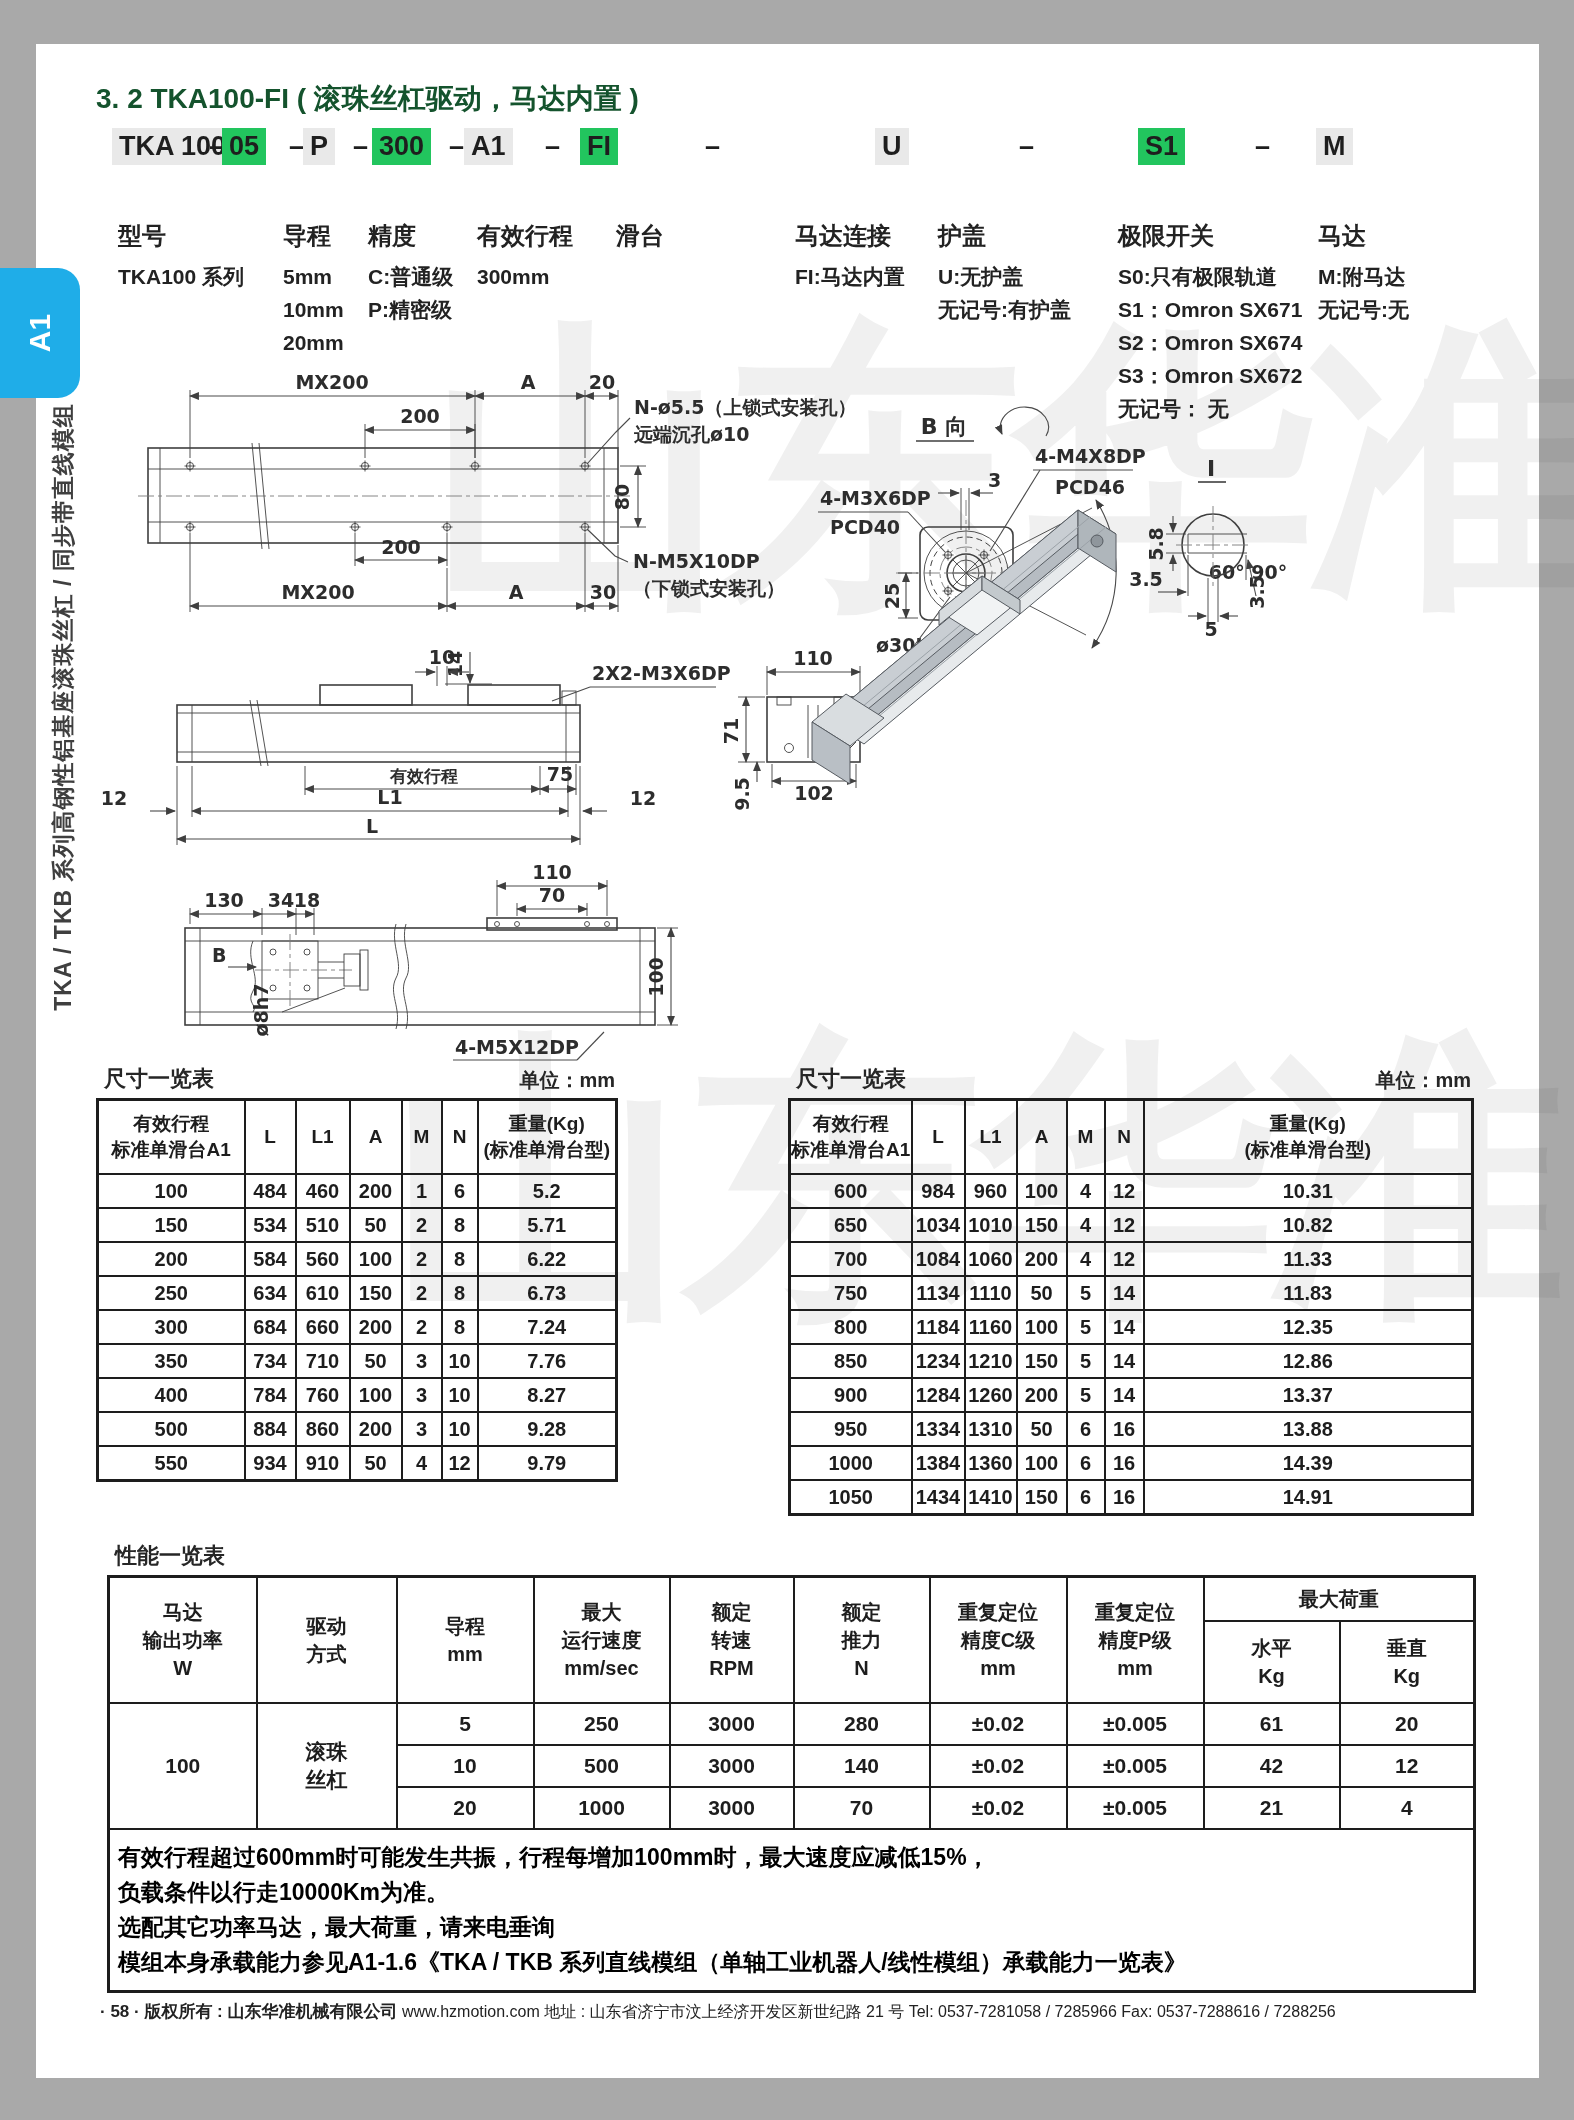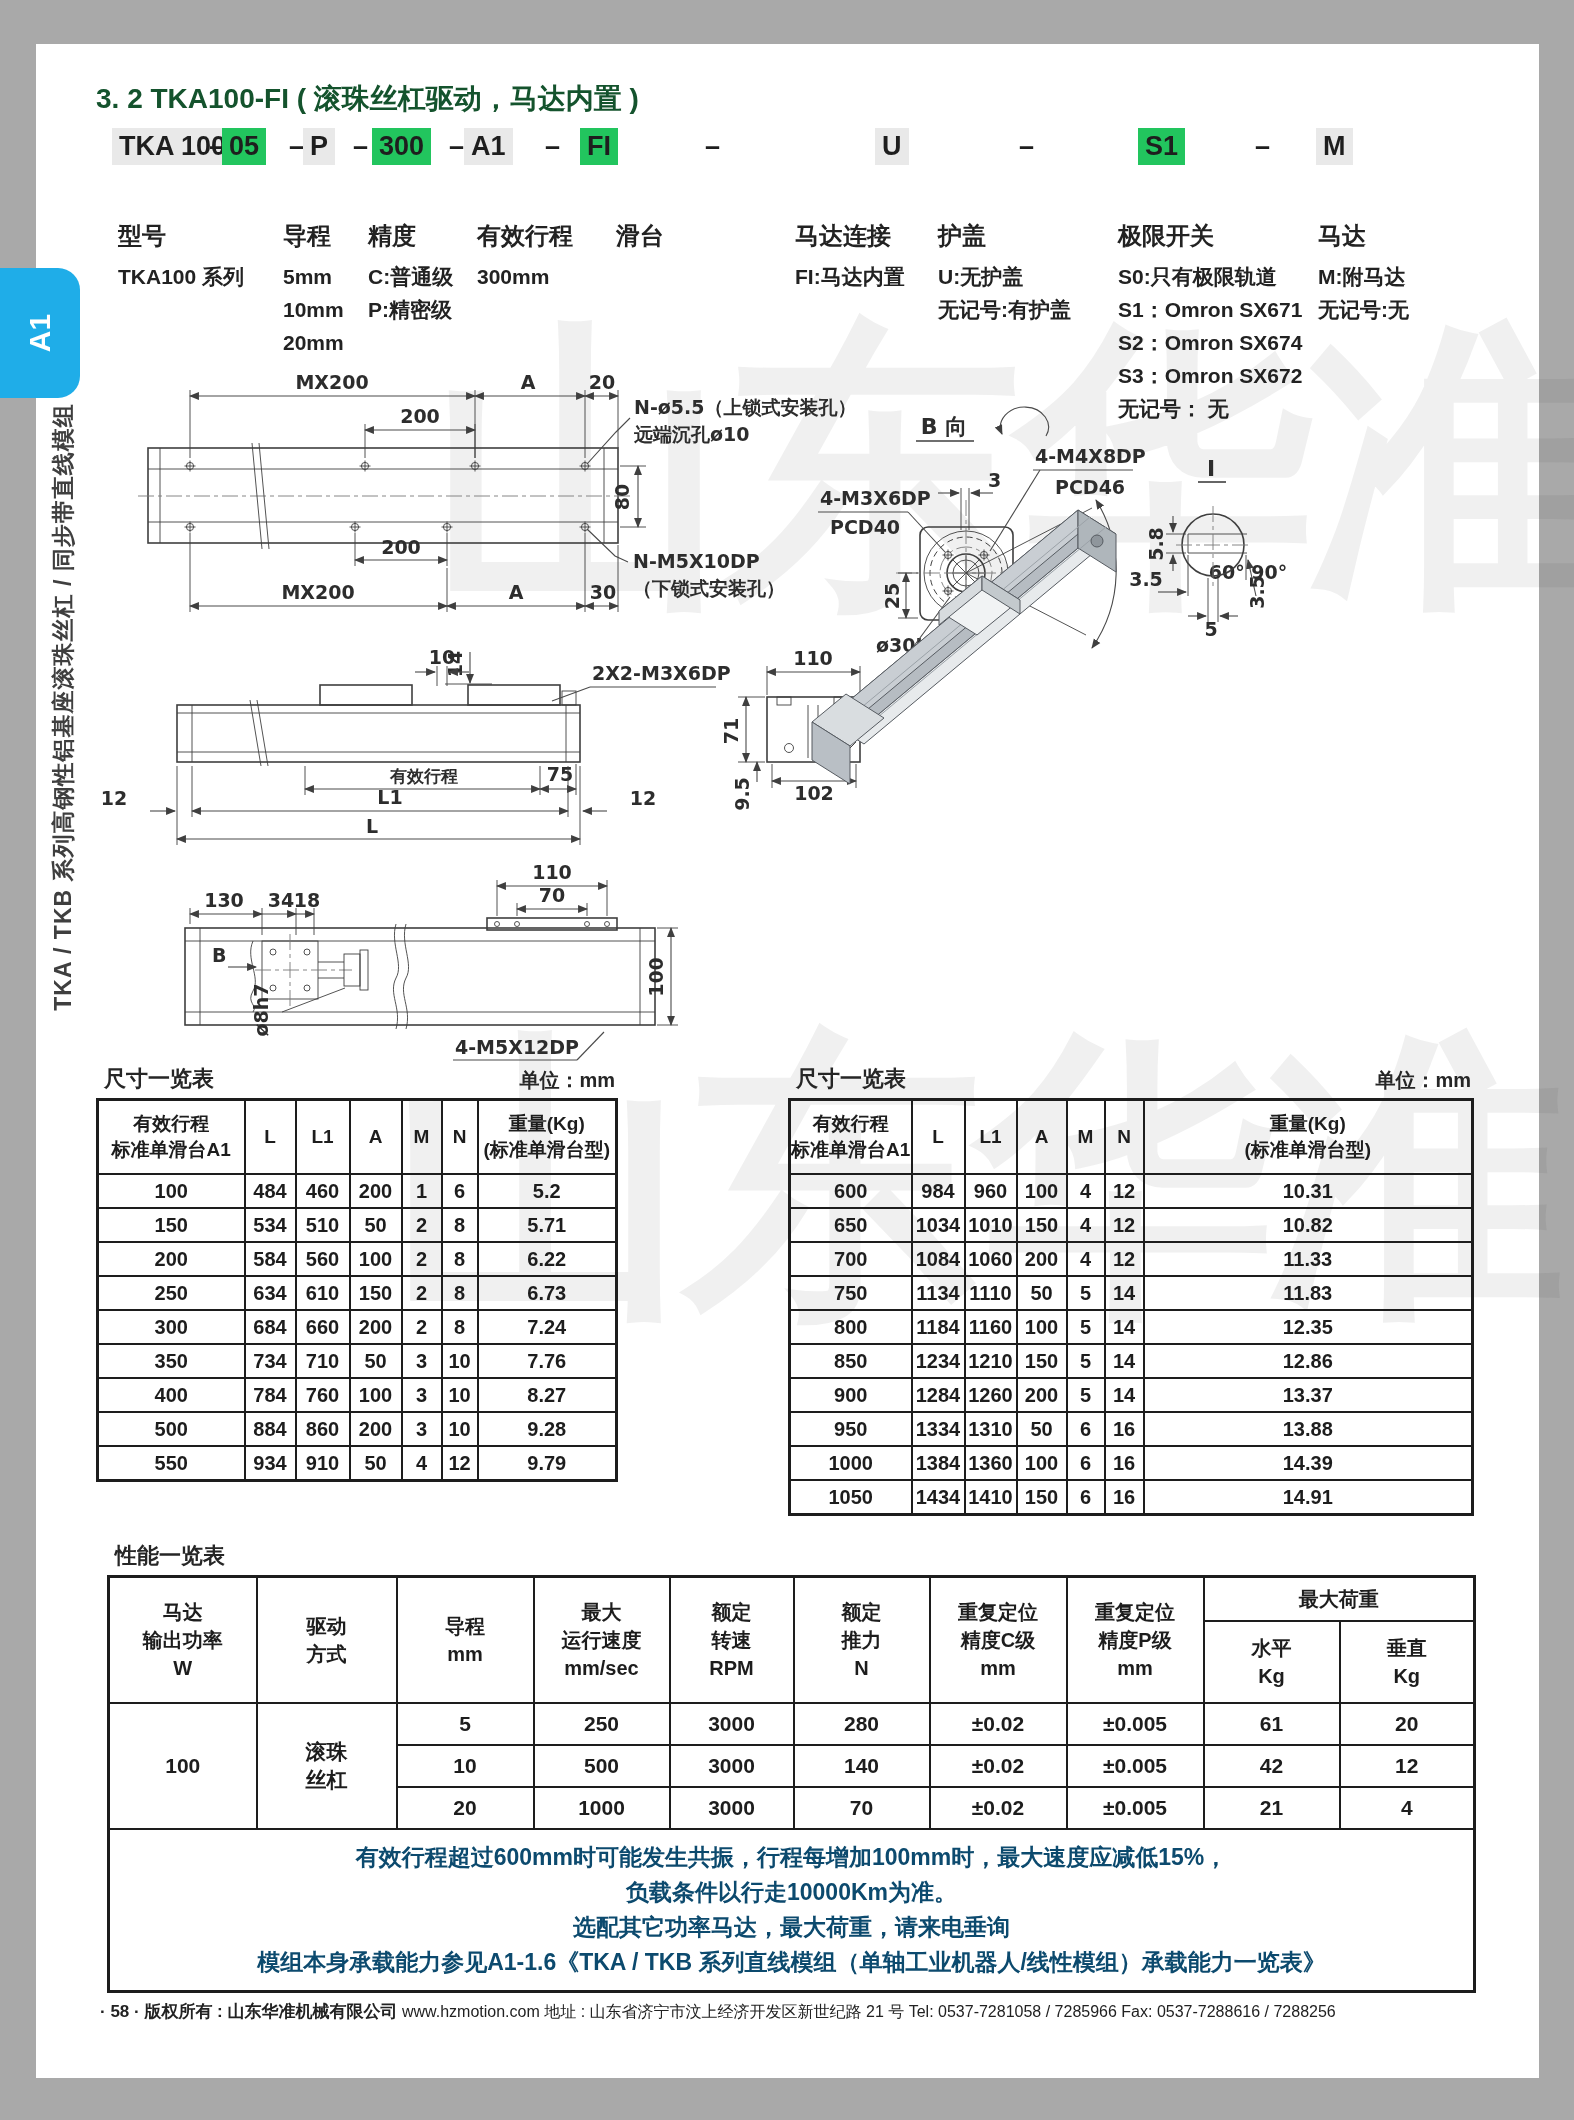--- a/index.html
+++ b/index.html
@@ -59,21 +59,21 @@
 
   #perf-wrap{left:107px;top:1541px;}
   table.perf{border-collapse:collapse;table-layout:fixed;border:3px solid #1d1d1d;width:1366px;}
   table.perf th,table.perf td{border:2px solid #1d1d1d;text-align:center;vertical-align:middle;font-weight:bold;color:#1d1d1d;padding:0;}
   table.perf th{font-size:20px;line-height:28px;}
   table.perf td{font-size:21px;}
   table.perf tr.h1 th{height:42px;}
   table.perf tr.h2 th{height:80px;}
   table.perf tr.data td{height:40px;}
   td.notes-cell{text-align:left !important;vertical-align:top !important;padding:10px 8px !important;}
-  td.notes-cell div{font-size:23px;font-weight:bold;line-height:35px;color:#0c4a6e;text-align:center;}
+  td.notes-cell div{font-size:23px;font-weight:bold;line-height:35px;color:#000000;}
 
   .footer{position:absolute;left:100px;top:2000px;width:1450px;z-index:3;font-size:16px;color:#222;white-space:nowrap;}
   .footer b{font-size:17px;}
 </style>
 </head>
 <body>
 
 <div class="page"></div>
 
 <div id="wm1" class="wm">山东华准</div>

